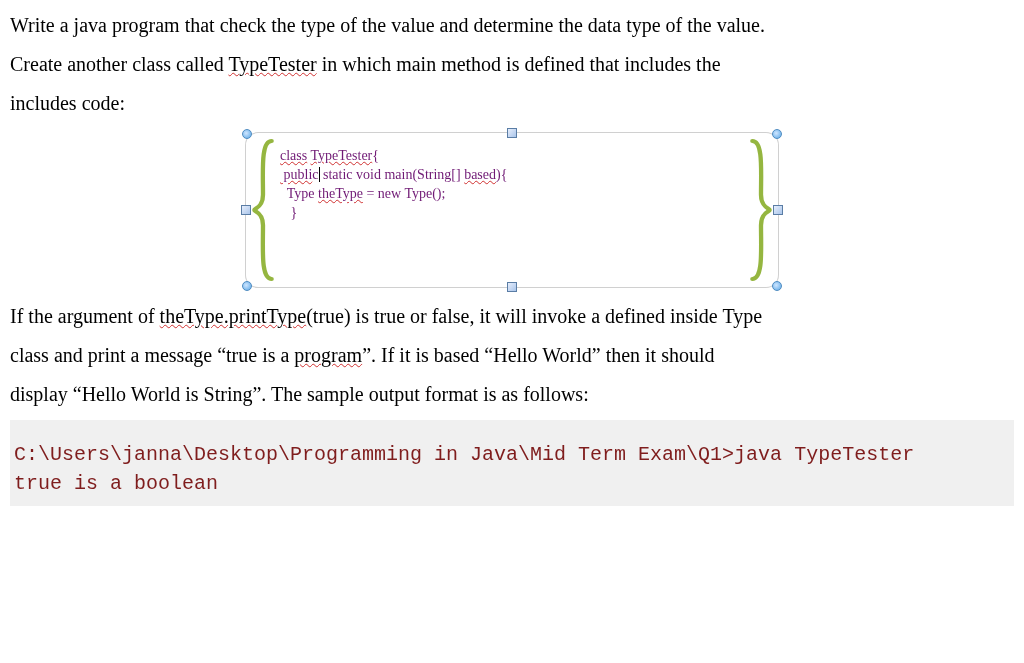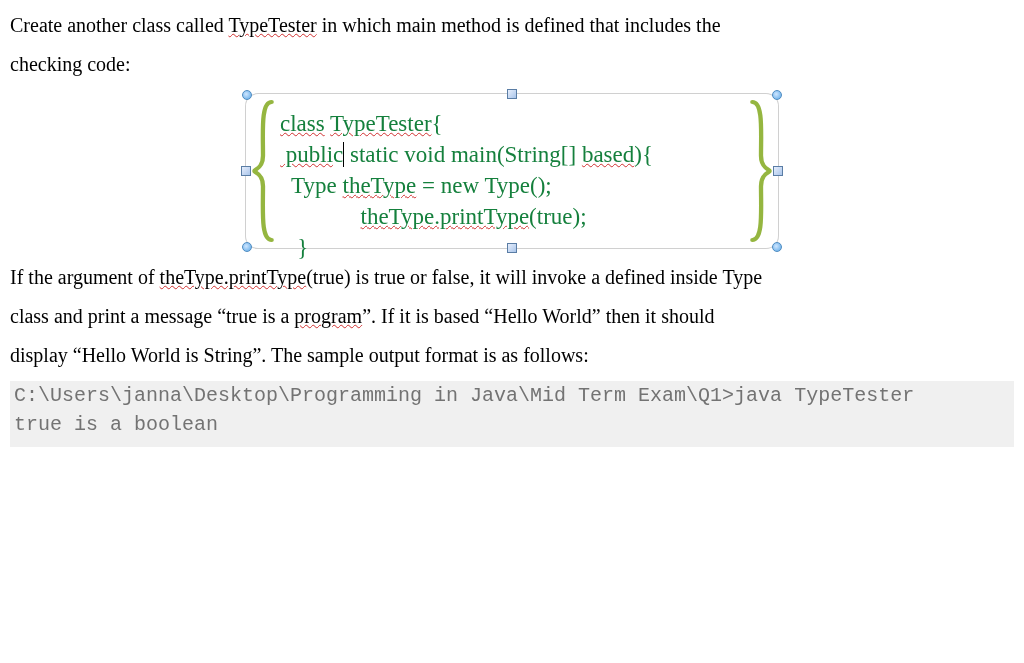--- a/index.html
+++ b/index.html
@@ -74,47 +74,48 @@
   .brace svg { height: 100%; width: 100%; }
   .brace.left  { left: 4px; }
   .brace.right { right: 4px; }
 
   .code-content {
     position: absolute;
     left: 34px;
     right: 34px;
     top: 14px;
     font-family: "Times New Roman", Times, serif;
-    font-size: 23px;
+    font-size: 14px;
     line-height: 1.35;
-    color: #15803d;
+    color: #701a75;
   }
   .code-content div { white-space: pre; }
   .cursor { border-right: 1px solid #000; }
 
   .terminal {
     margin-top: 6px;
     background: #f0f0f0;
     font-family: Consolas, "Courier New", monospace;
     font-size: 20px;
     line-height: 1.45;
-    padding: 0 8px 8px 4px;
-    color: #737373;
+    padding: 20px 8px 8px 4px;
+    color: #7f1d1d;
     white-space: pre;
   }
 </style>
 </head>
 <body>
 
 <div class="page">
 
+  <p><span>Write a java program that check the type of the value and determine the data type of the value.</span></p>
   <p>
     <span>Create another class called </span><span class="squiggly">TypeTester</span><span> in which main method is defined that includes the</span>
   </p>
-  <p>checking code:</p>
+  <p>includes code:</p>
 
   <div class="codebox-wrap">
     <div class="codebox">
       <div class="corner tl"></div>
       <div class="corner tr"></div>
       <div class="corner bl"></div>
       <div class="corner br"></div>
       <div class="mid-handle top"></div>
       <div class="mid-handle bot"></div>
       <div class="mid-handle left"></div>
@@ -128,21 +129,20 @@
       <div class="brace right">
         <svg viewBox="0 0 24 140" preserveAspectRatio="none">
           <path d="M4 2 C14 2 12 30 12 55 C12 68 20 68 20 70 C20 72 12 72 12 85 C12 110 14 138 4 138" fill="none" stroke="#95b640" stroke-width="4" stroke-linecap="round"></path>
         </svg>
       </div>
 
       <div class="code-content">
         <div><span class="squiggly">class</span><span> </span><span class="squiggly">TypeTester</span><span>{</span></div>
         <div><span class="squiggly"> publi</span><span class="cursor">c</span><span> static void main(String[] </span><span class="squiggly">based</span><span>){</span></div>
         <div><span>  Type </span><span class="squiggly">theType</span><span> = new Type();</span></div>
-        <div><span>              </span><span class="squiggly">theType.printType</span><span>(true);</span></div>
         <div>   }</div>
       </div>
     </div>
   </div>
 
   <p>
     <span>If the argument of </span><span class="squiggly">theType.printType</span><span>(true) is true or false, it will invoke a defined inside Type</span>
   </p>
   <p>
     <span>class and print a message “true is a </span><span class="squiggly">program</span><span>”. If it is based “Hello World” then it should</span>

